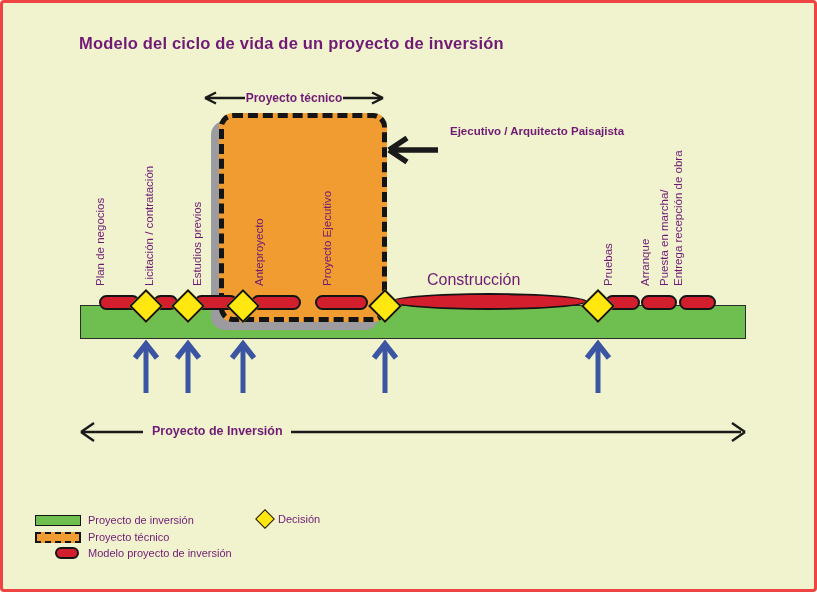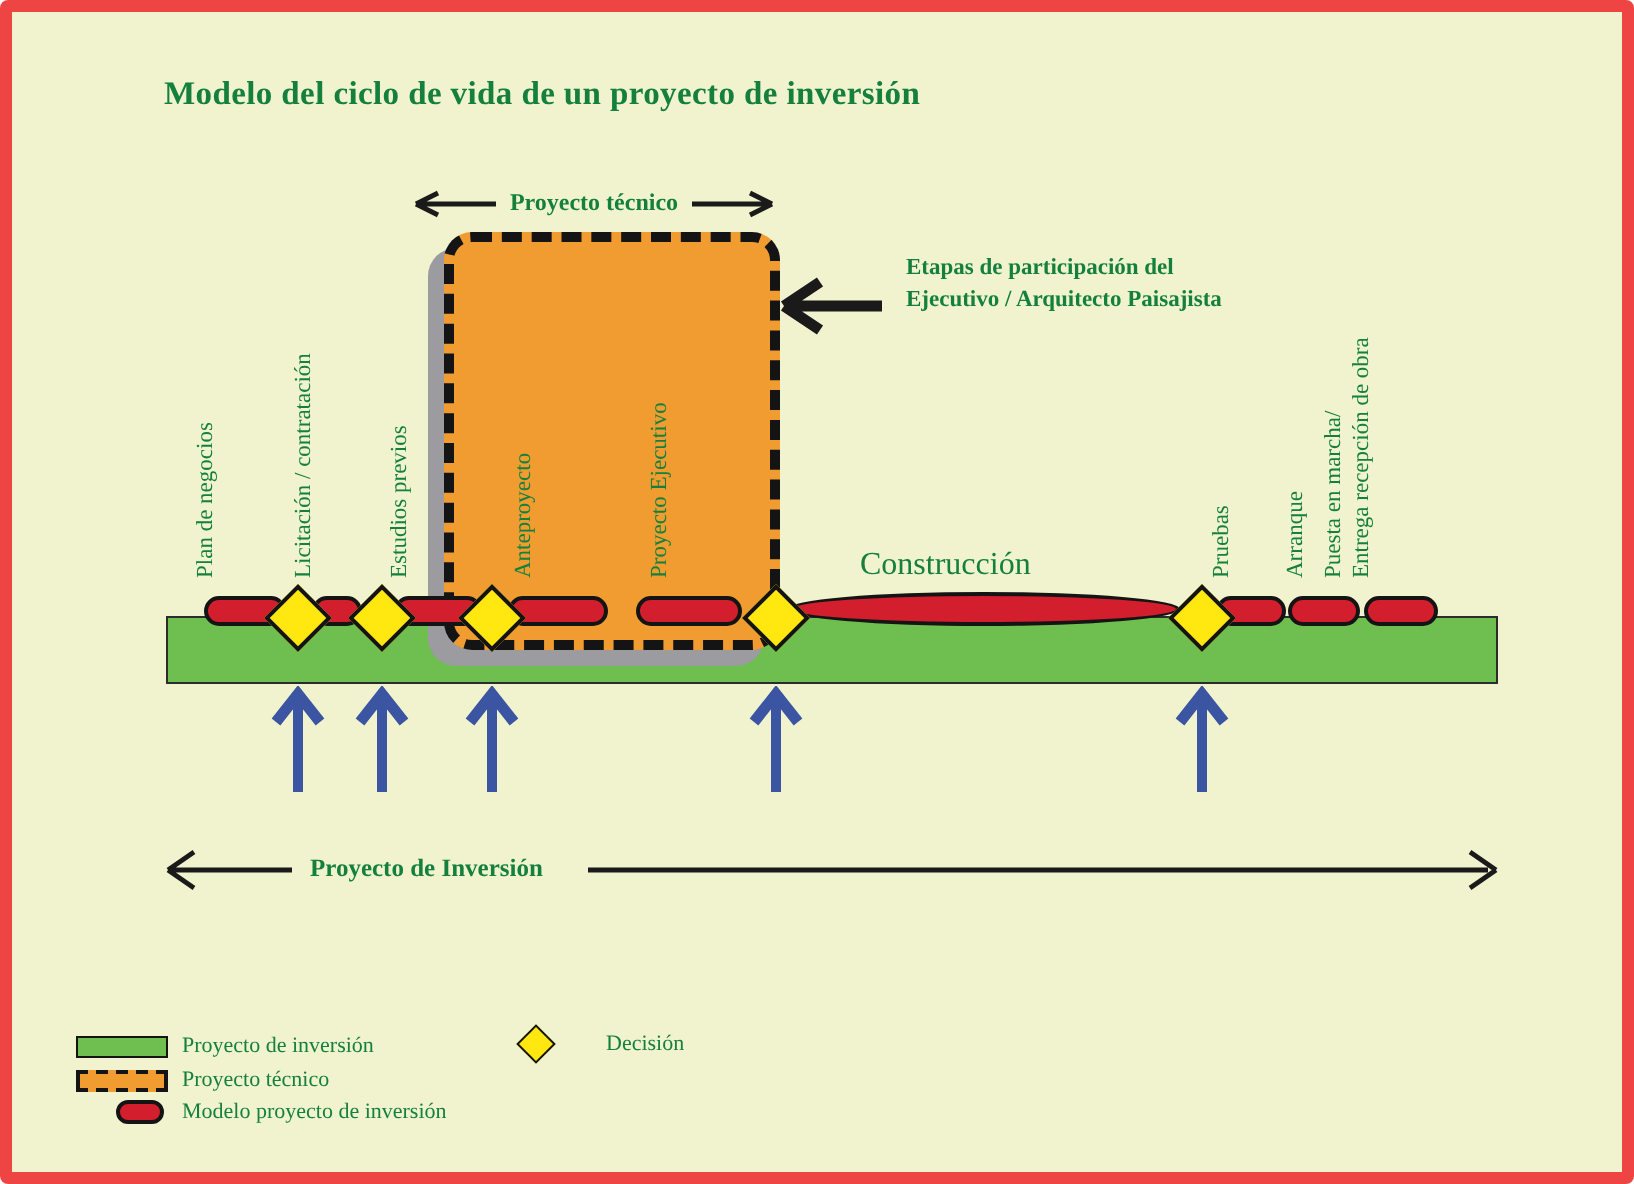--- a/index.html
+++ b/index.html
@@ -1,19 +1,19 @@
 <!DOCTYPE html>
 <html><head>
 <meta charset="utf-8">
 <style>
   html,body { margin:0; padding:0; background:#ffffff; }
   .canvas {
     position:relative; width:817px; height:592px; box-sizing:border-box;
-    background:#f0f3cd; border:6px solid #ef4444; border-radius:4px;
-    overflow:hidden; font-family:Liberation Serif, serif; color:#15803d;
+    background:#f0f3cd; border:3px solid #ef4444; border-radius:4px;
+    overflow:hidden; font-family:Liberation Sans, sans-serif; color:#701a75;
   }
   .title { position:absolute; left:76px; top:31px; font-size:16.5px; font-weight:bold; letter-spacing:.2px; }
 
   .tech-header { position:absolute; left:198px; top:88px; width:186px; display:flex; align-items:center; justify-content:space-between; }
   .tech-header .lbl { font-weight:bold; font-size:12px; white-space:nowrap; }
 
   .orange-box {
     position:absolute; left:216px; top:110px; width:158px; height:199px;
     background:#f09c30; border:5px dashed #141414; border-radius:14px;
     box-shadow:-8px 8px 0 0 #9b9ba0;
@@ -38,21 +38,21 @@
   .bottom-label { position:absolute; left:149px; top:421px; font-size:12.5px; font-weight:bold; white-space:nowrap; }
 
   .legend-row { position:absolute; display:flex; align-items:center; }
   .legend-row .swbox { width:53px; display:flex; align-items:center; }
   .legend-label { font-size:11px; white-space:nowrap; }
   .sw-green { width:44px; height:9px; background:#6ebe50; border:1px solid #141414; }
   .sw-orange { width:42px; height:7px; background:#f09c30; border:2px dashed #141414; }
   .sw-red { width:20px; height:8px; background:#d31e2d; border:2px solid #141414; border-radius:7px; margin-left:20px; }
   .sw-diamond { display:inline-block; width:14px; height:14px; background:#ffe70f; border:1.5px solid #141414; transform:rotate(45deg); box-sizing:border-box; }
   .legend-decision { position:absolute; left:255px; top:509px; display:flex; align-items:center; }
-  .legend-decision .legend-label { margin-left:28px; }
+  .legend-decision .legend-label { margin-left:6px; }
 </style>
 </head>
 <body>
 
 <div class="canvas">
 
   <div class="title">Modelo del ciclo de vida de un proyecto de inversión</div>
 
   <div class="tech-header">
     <svg width="44" height="14" viewBox="0 0 44 14">
@@ -61,21 +61,20 @@
     <span class="lbl">Proyecto técnico</span>
     <svg width="44" height="14" viewBox="0 0 44 14">
       <path d="M0 7 H40 M40 7 L29 1.5 M40 7 L29 12.5" fill="none" stroke="#1a1a1a" stroke-width="2.4"></path>
     </svg>
   </div>
 
   <div class="green-bar"></div>
   <div class="orange-box"></div>
 
   <div class="participation">
-    <div>Etapas de participación del</div>
     <div>Ejecutivo / Arquitecto Paisajista</div>
   </div>
   <svg class="black-arrow" width="56" height="32" viewBox="0 0 56 32">
     <path d="M3 16 L21 4 M3 16 L21 28 M5 16 H52" fill="none" stroke="#1a1a1a" stroke-width="5.5"></path>
   </svg>
 
   <svg class="bottom-arrow" width="672" height="30" viewBox="0 0 672 30">
     <path d="M4 15 L17 6 M4 15 L17 24 M4 15 H66 M214 15 H664 M668 15 L655 6 M668 15 L655 24" fill="none" stroke="#1a1a1a" stroke-width="2.4"></path>
   </svg>
   <div class="bottom-label">Proyecto de Inversión</div>

